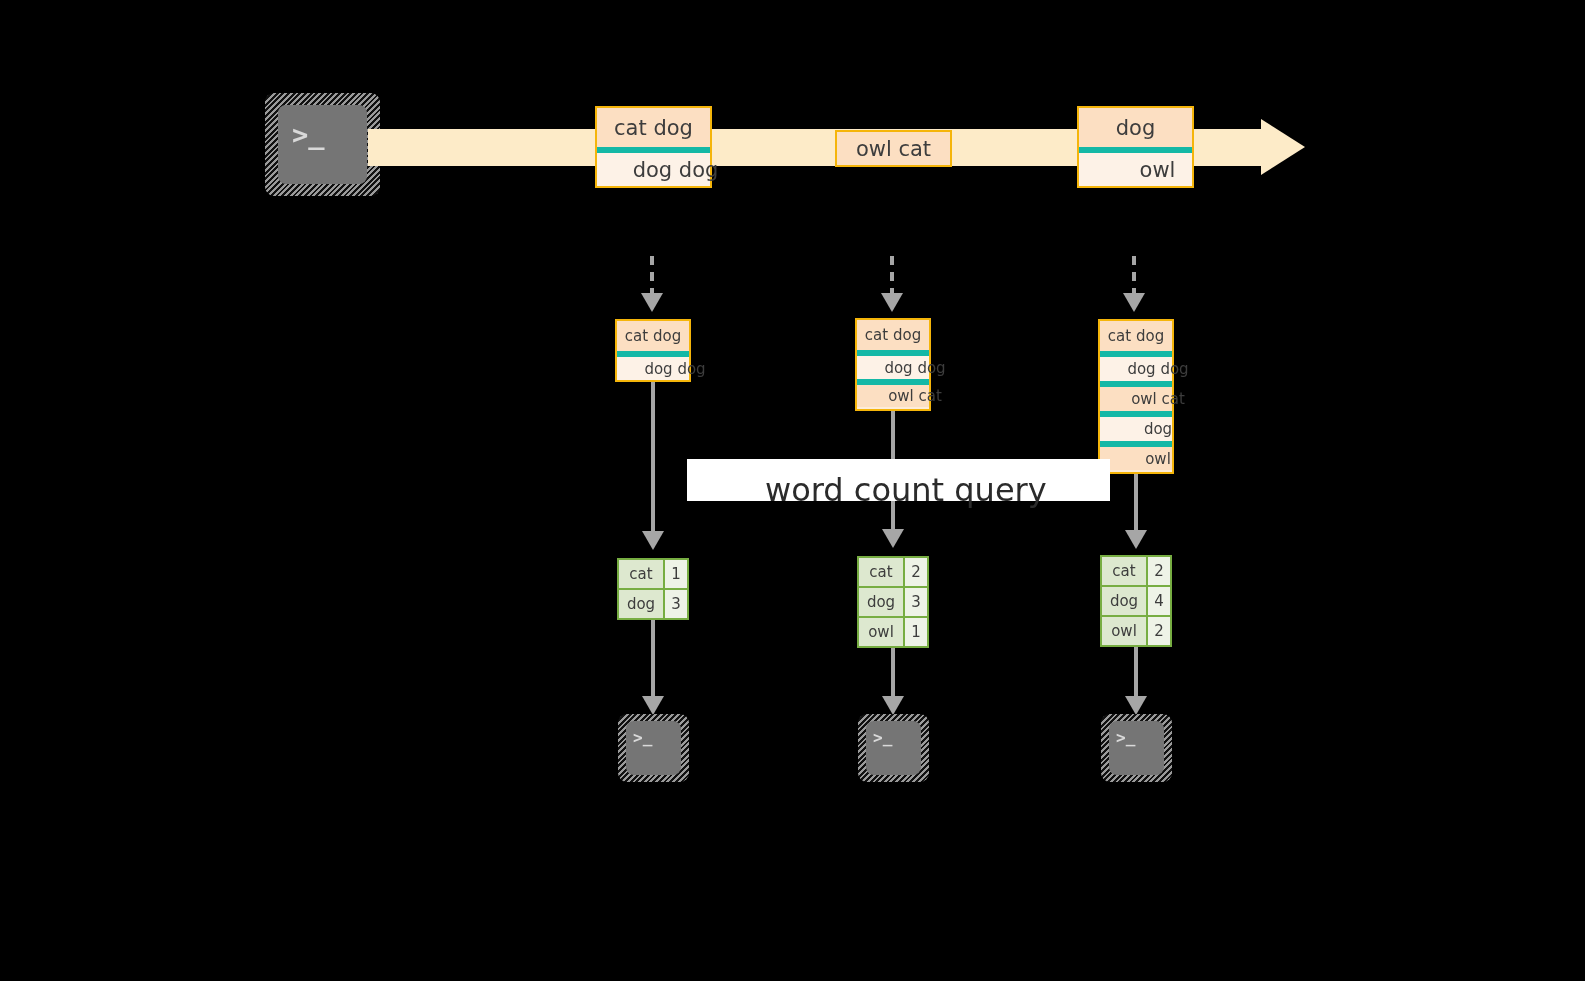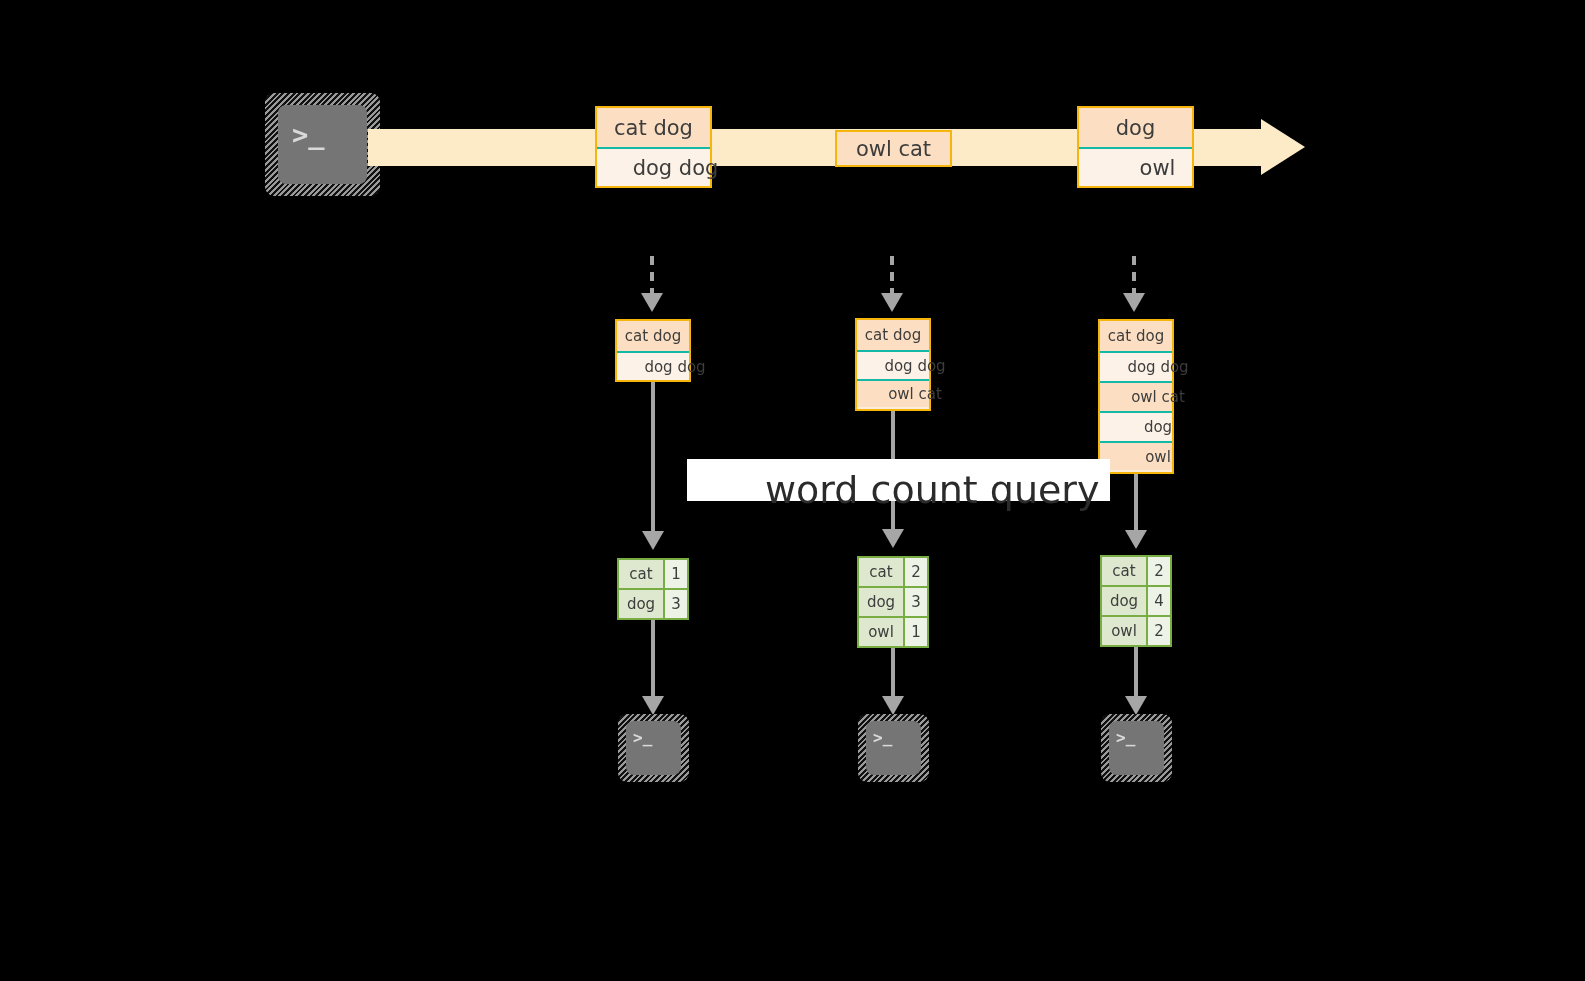--- a/index.html
+++ b/index.html
@@ -72,21 +72,21 @@
   .obox .row {
     box-sizing: border-box;
     display: flex;
     align-items: center;
     justify-content: center;
     color: #3d3d3d;
     white-space: nowrap;
   }
   .obox .row.dark  { background: #fcdfc2; }
   .obox .row.light { background: #fdf2e7; }
-  .obox .row.sep   { border-top: 2px solid #14b8a6; padding-left: 44px; }
+  .obox .row.sep   { border-top: 6px solid #14b8a6; padding-left: 44px; }
 
   
   .gbox {
     position: absolute;
     box-sizing: border-box;
     border: 2px solid #77ad42;
     background: #eef3e7;
     display: flex;
     flex-direction: column;
   }
@@ -264,16 +264,16 @@
   <div class="vline" style="left:1134px; top:647px; width:4px; height:51px;"></div>
   <div class="vhead" style="left:1125px; top:696px;"></div>
 
   <div class="term" style="left:1101px; top:714px; width:71px; height:68px;">
     <div class="hatch"></div>
     <div class="face" style="left:8px; top:7px; width:55px; height:54px;"></div>
     <div class="glyph" style="left:15px; top:16px; font-size:16px;">&gt;_</div>
   </div>
 
   <div class="wlabel" style="left:687px; top:459px; width:423px; height:42px;">
-    <span style="font-size:38px; margin-left:78px;margin-top:20px;">word count query</span>
+    <span style="font-size:32px; margin-left:78px;margin-top:20px;">word count query</span>
   </div>
 
 </div>
 
 </body></html>

